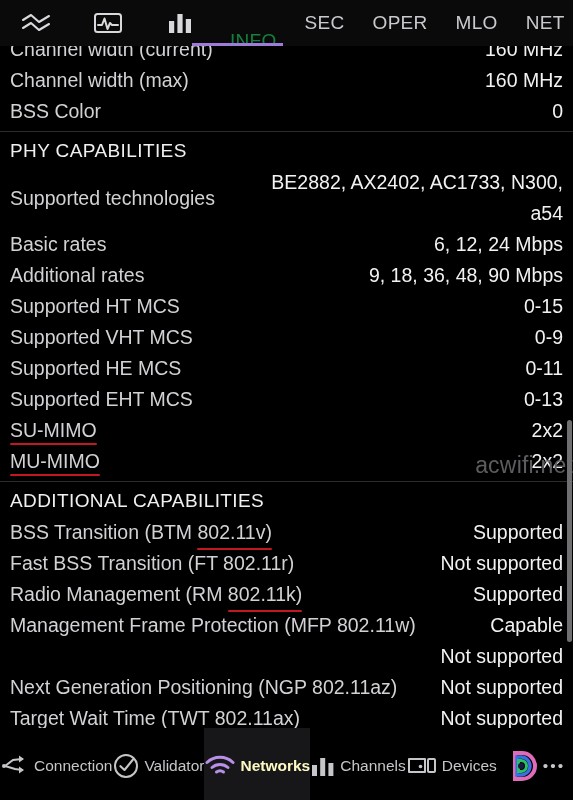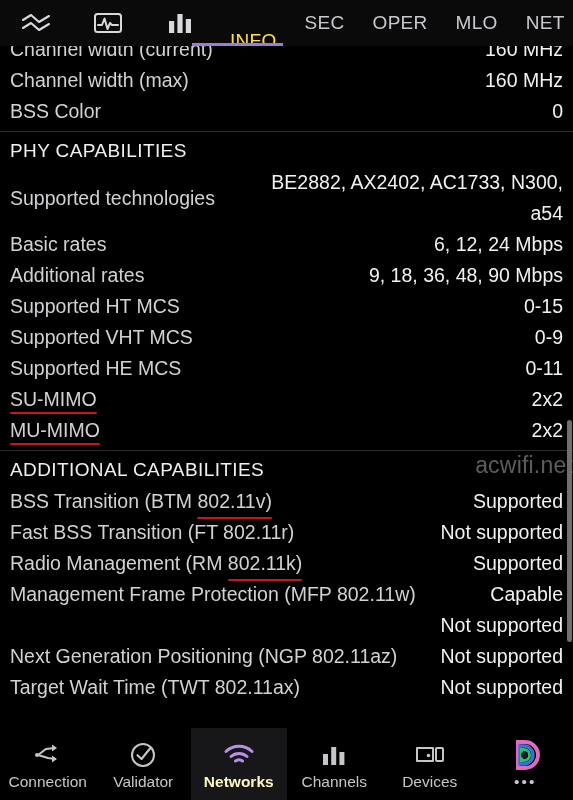--- a/index.html
+++ b/index.html
@@ -44,21 +44,21 @@
     align-items: center;
     flex: 1;
   }
   .ttab {
     font-size: 19px;
     letter-spacing: 0.3px;
     color: #c9c9cf;
     padding: 0 14px;
     white-space: nowrap;
   }
-  .ttab.active { color: #fde047; margin-top: 36px; }
+  .ttab.active { color: #15803d; margin-top: 36px; }
   .top-indicator {
     position: absolute;
     left: 192px;
     bottom: 0px;
     width: 91px;
     height: 3px;
     background: #9d7bd8;
   }
 
   
@@ -156,21 +156,21 @@
   .bottomnav {
     flex: 0 0 72px;
     height: 72px;
     background: #000;
     display: flex;
     align-items: stretch;
   }
   .nav {
     flex: 1 1 0;
     display: flex;
-    flex-direction: column;
+    flex-direction: row;
     align-items: center;
     justify-content: center;
     gap: 4px;
     padding-top: 4px;
   }
   .nav.active { background: #17171a; }
   .nav .nicon {
     height: 28px;
     display: flex;
     align-items: center;
@@ -278,20 +278,25 @@
         <span class="label">Supported VHT MCS</span>
         <span class="spacer"></span>
         <span class="value">0-9</span>
       </div>
       <div class="row">
         <span class="label">Supported HE MCS</span>
         <span class="spacer"></span>
         <span class="value">0-11</span>
       </div>
       <div class="row">
+        <span class="label">Supported EHT MCS</span>
+        <span class="spacer"></span>
+        <span class="value">0-13</span>
+      </div>
+      <div class="row">
         <span class="label uline">SU-MIMO</span>
         <span class="spacer"></span>
         <span class="value">2x2</span>
       </div>
       <div class="row">
         <span class="label uline">MU-MIMO</span>
         <span class="spacer"></span>
         <span class="value">2x2</span>
       </div>
 

